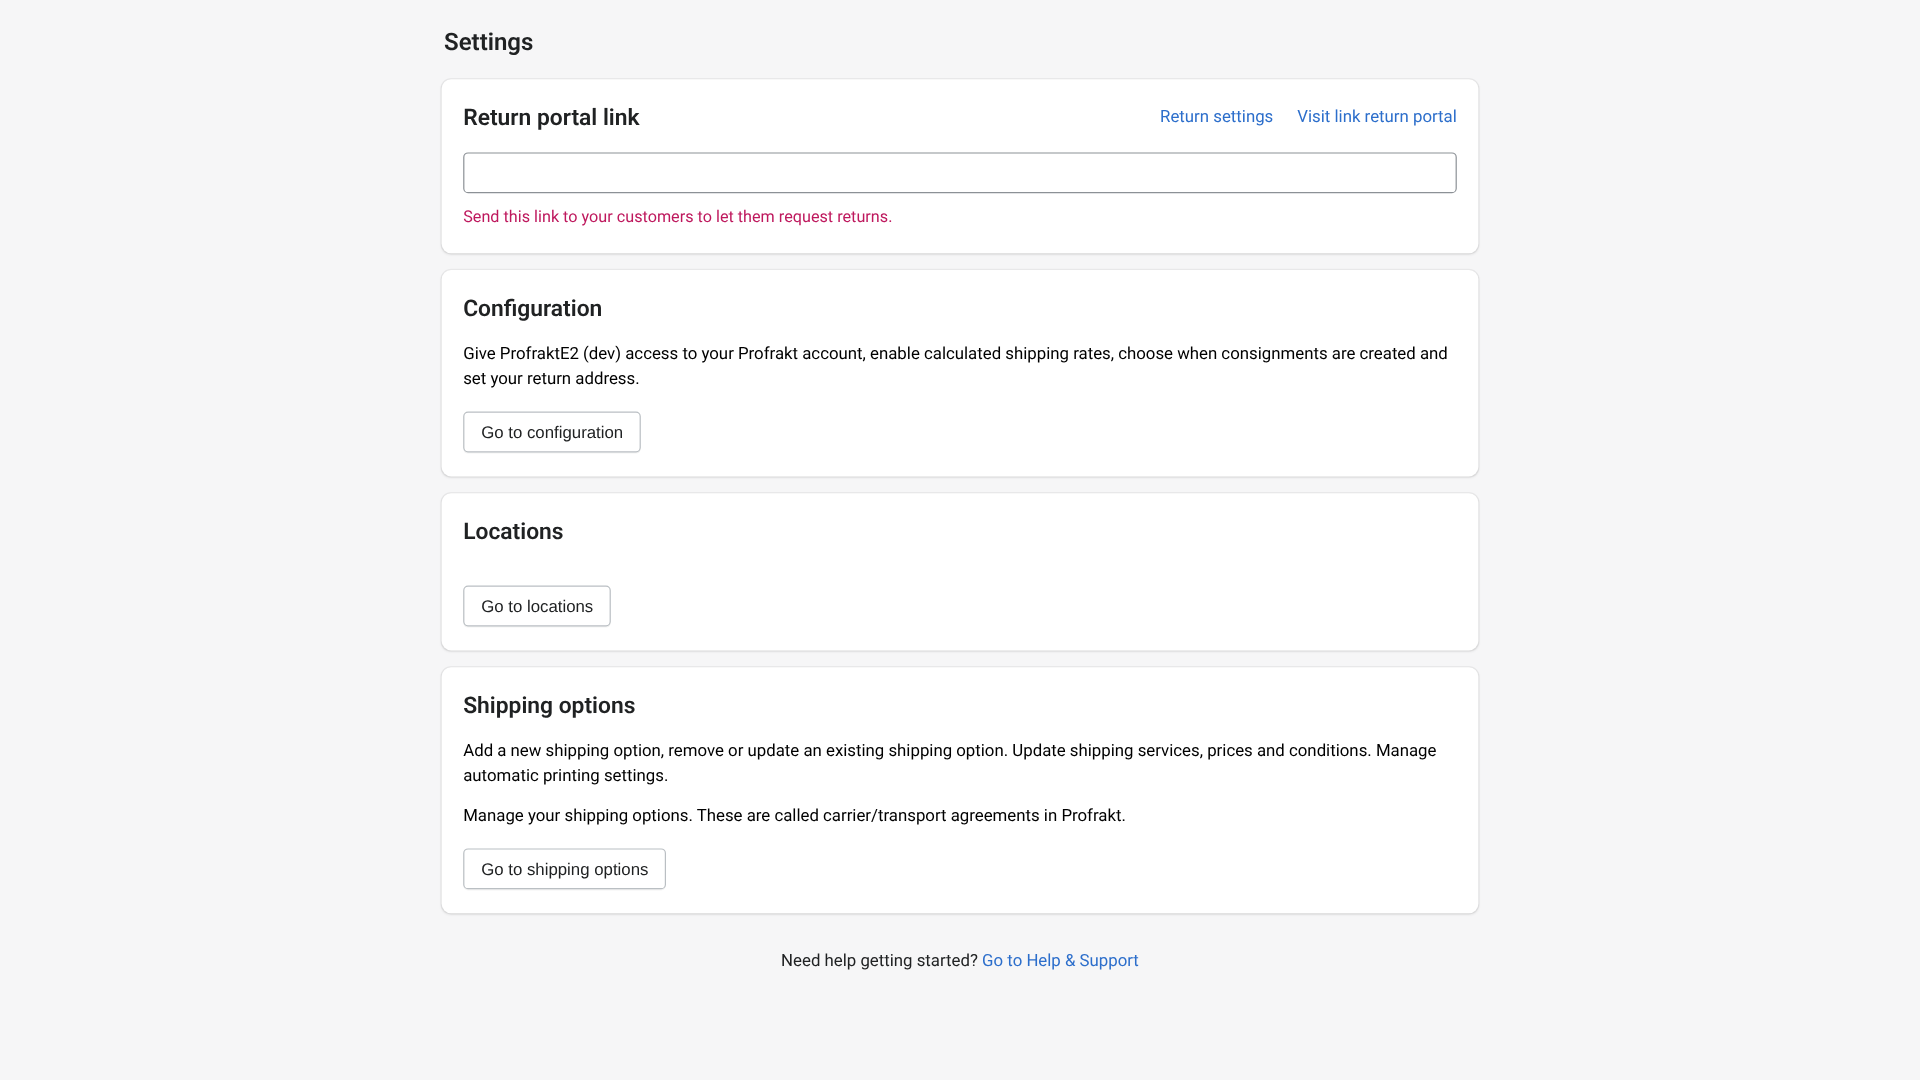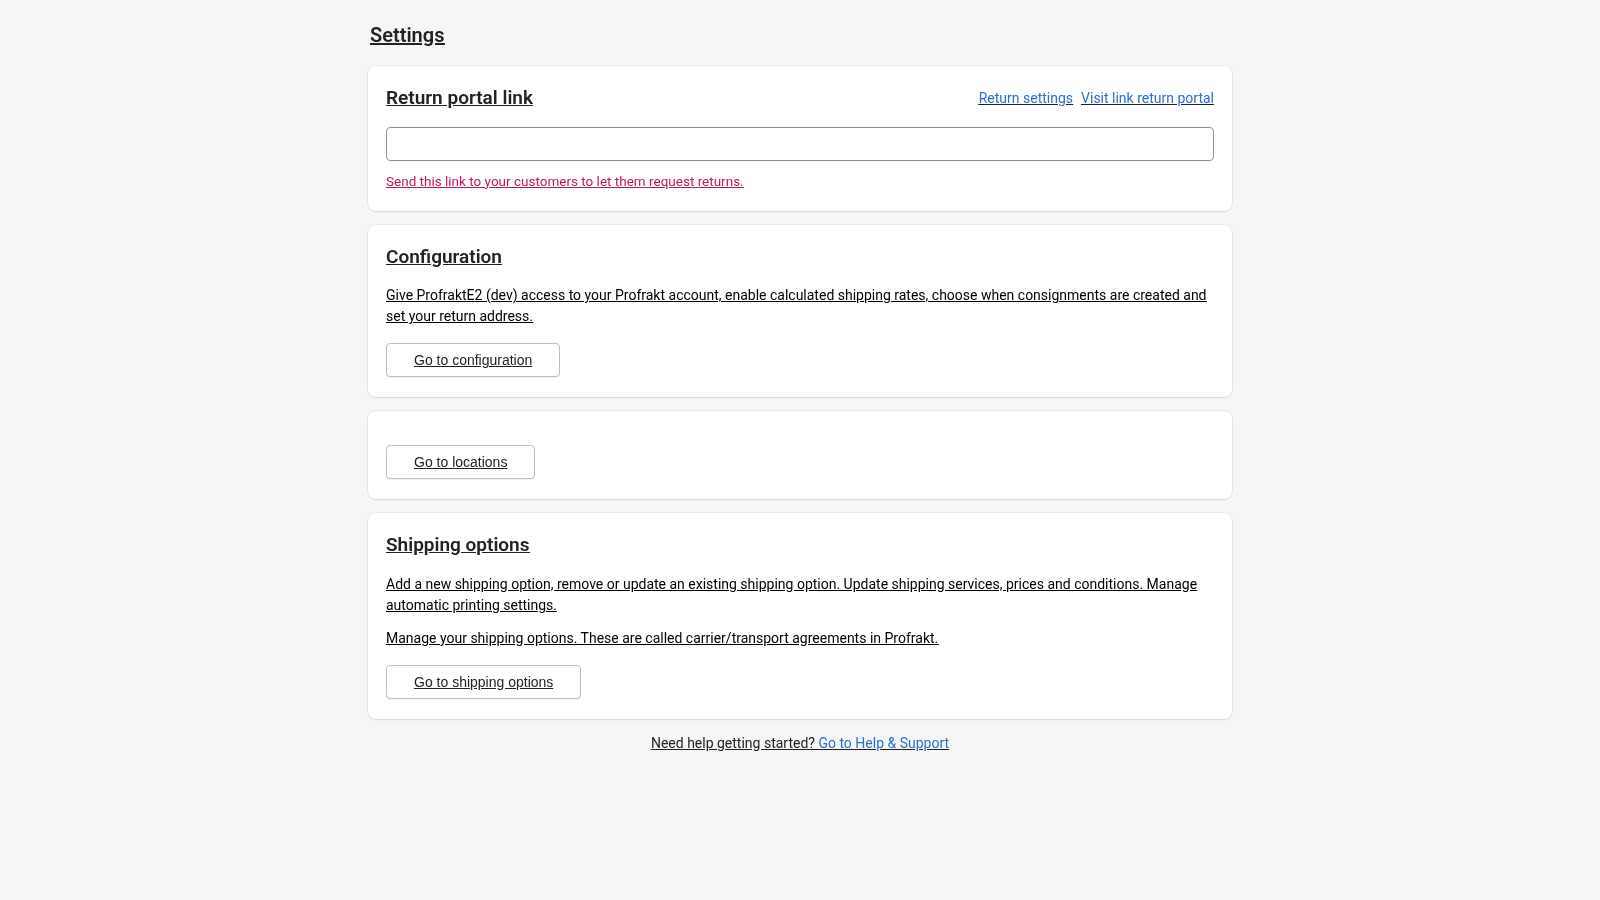--- a/index.html
+++ b/index.html
@@ -1,19 +1,18 @@
 <!DOCTYPE html>
 <html><head>
 <meta charset="utf-8">
 <style>
   * {
     box-sizing: border-box;
     margin: 0;
     padding: 0;
-    text-decoration: underline;
   }
   body {
     font-family: -apple-system, BlinkMacSystemFont, "Segoe UI", Roboto, Helvetica, Arial, sans-serif;
     background: #f6f6f7;
     color: #202223;
     font-size: 14px;
     line-height: 1.5;
   }
   .page {
     max-width: 864px;
@@ -40,21 +39,21 @@
     align-items: center;
     margin-bottom: 14px;
   }
   .card-title {
     font-size: 19px;
     font-weight: 600;
     color: #202223;
   }
   .card-links {
     display: flex;
-    gap: 8px;
+    gap: 20px;
   }
   .link {
     color: #2c6ecb;
     text-decoration: none;
     font-size: 14px;
     cursor: pointer;
   }
   .text-input {
     width: 100%;
     height: 34px;
@@ -79,31 +78,31 @@
     color: #000000;
   }
   .card-body p:last-of-type {
     margin-bottom: 0;
   }
   .btn {
     display: inline-block;
     background: #ffffff;
     border: 1px solid #babfc3;
     border-radius: 4px;
-    padding: 8px 27px;
+    padding: 8px 14px;
     font-size: 14px;
     font-weight: 500;
     color: #202223;
     cursor: pointer;
     margin-top: 16px;
     box-shadow: 0 1px 0 rgba(0,0,0,0.05);
   }
   .footer-help {
     text-align: center;
-    margin-top: 14px;
+    margin-top: 30px;
     font-size: 14px;
     color: #202223;
   }
 </style>
 </head>
 <body>
 
 <div class="page">
 
   <h1 class="page-title">Settings</h1>
@@ -124,20 +123,23 @@
     <div class="card-header">
       <div class="card-title">Configuration</div>
     </div>
     <div class="card-body">
       <p>Give ProfraktE2 (dev) access to your Profrakt account, enable calculated shipping rates, choose when consignments are created and set your return address.</p>
     </div>
     <button class="btn">Go to configuration</button>
   </div>
 
   <div class="card">
+    <div class="card-header">
+      <div class="card-title">Locations</div>
+    </div>
     <button class="btn">Go to locations</button>
   </div>
 
   <div class="card">
     <div class="card-header">
       <div class="card-title">Shipping options</div>
     </div>
     <div class="card-body">
       <p>Add a new shipping option, remove or update an existing shipping option. Update shipping services, prices and conditions. Manage automatic printing settings.</p>
       <p>Manage your shipping options. These are called carrier/transport agreements in Profrakt.</p>

